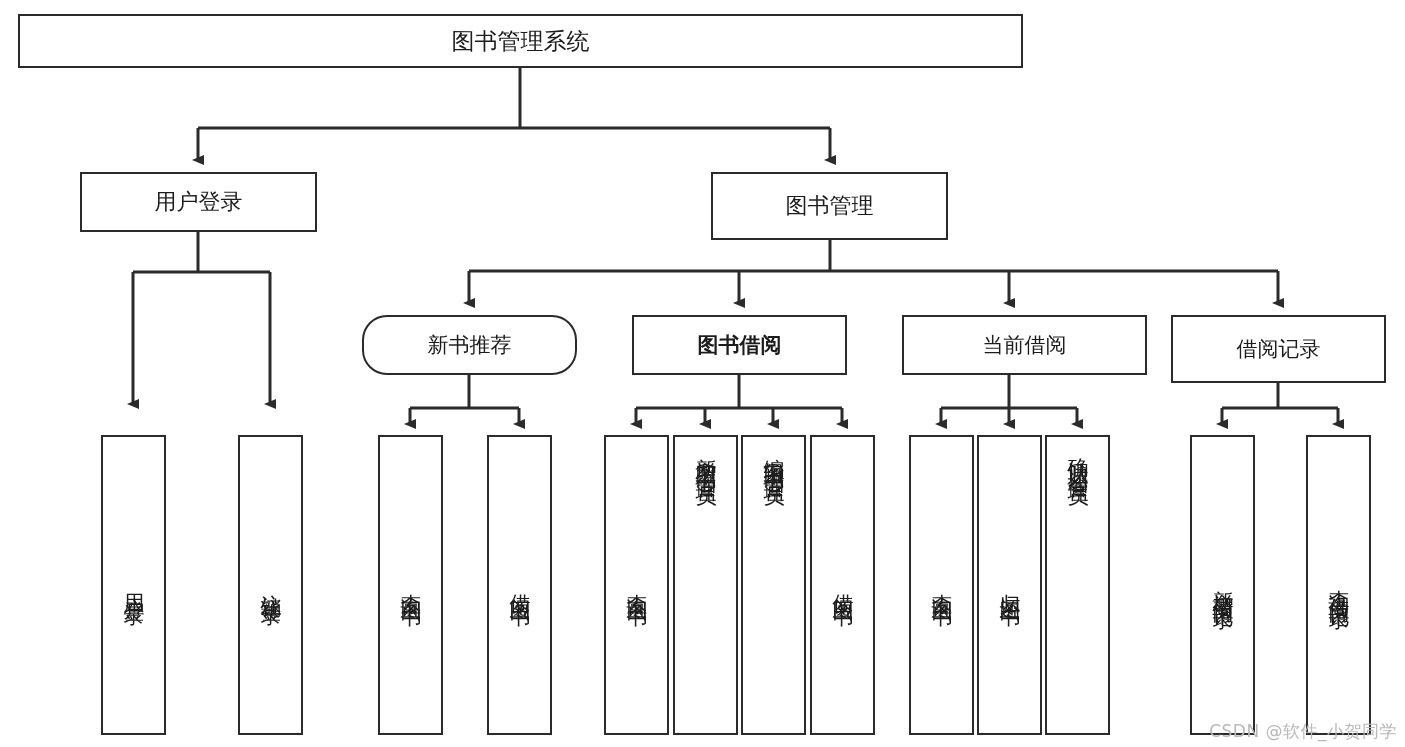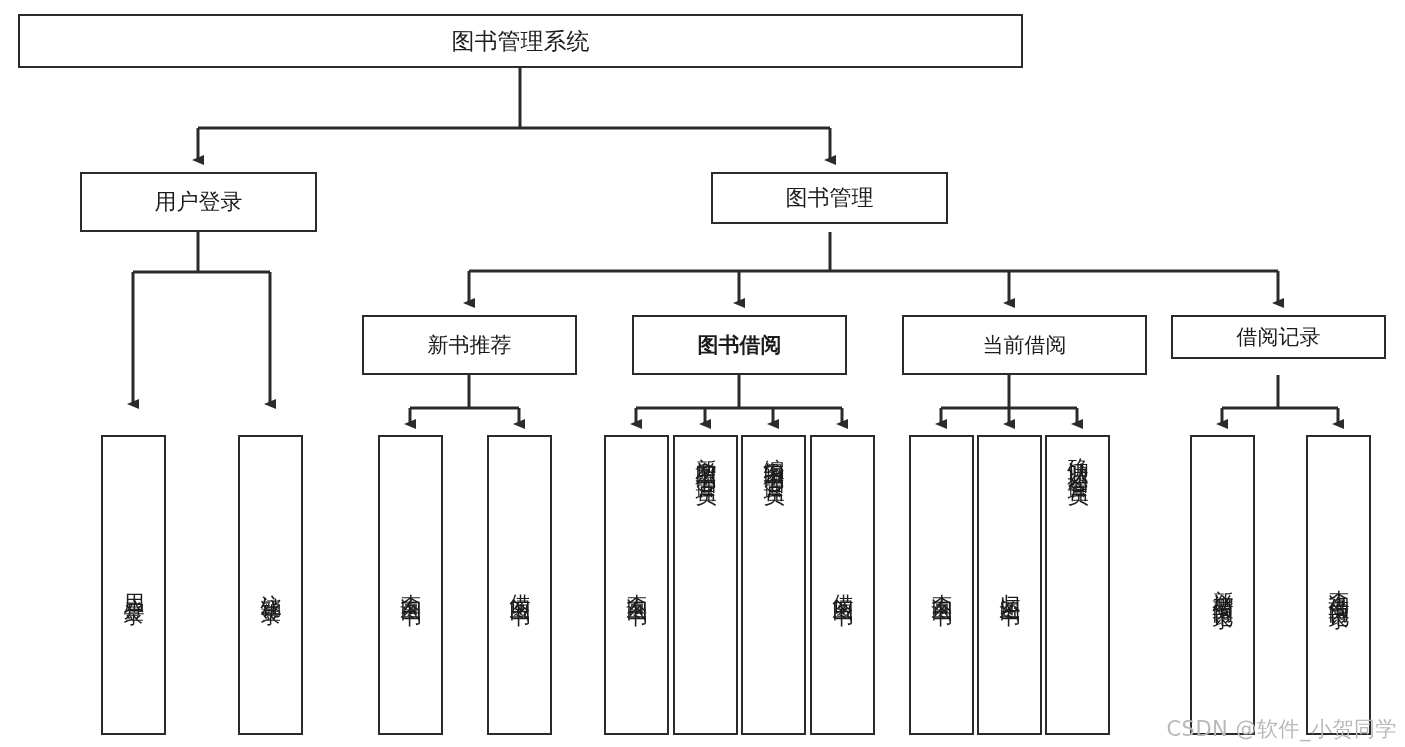--- a/index.html
+++ b/index.html
@@ -68,21 +68,21 @@
     justify-content: center;
   }
   .leaf-inner.top {
     align-items: flex-start;
     padding-top: 4px;
   }
   .watermark {
     position: absolute;
     right: 8px;
     bottom: 4px;
-    font-size: 21px;
+    font-size: 17px;
     color: #b9b9b9;
     letter-spacing: 0.5px;
     white-space: nowrap;
   }
 </style>
 </head>
 <body>
 
 <div id="canvas">
 
@@ -137,34 +137,34 @@
     </g>
   </svg>
 
   <div class="node root" style="left:18px; top:14px; width:1005px; height:54px;">
     <span>图书管理系统</span>
   </div>
 
   <div class="node lvl2" style="left:80px; top:172px; width:237px; height:60px;">
     <span>用户登录</span>
   </div>
-  <div class="node lvl2" style="left:711px; top:172px; width:237px; height:52px;">
+  <div class="node lvl2" style="left:711px; top:172px; width:237px; height:68px;">
     <span>图书管理</span>
   </div>
 
-  <div class="node lvl3" style="left:362px; top:315px; width:215px; height:60px;">
+  <div class="node lvl3" style="left:362px; top:315px; width:215px; height:60px;border-radius:25px;">
     <span>新书推荐</span>
   </div>
   <div class="node lvl3" style="left:632px; top:315px; width:215px; height:60px;font-weight:bold;">
     <span>图书借阅</span>
   </div>
   <div class="node lvl3" style="left:902px; top:315px; width:245px; height:60px;">
     <span>当前借阅</span>
   </div>
-  <div class="node lvl3" style="left:1171px; top:315px; width:215px; height:44px;">
+  <div class="node lvl3" style="left:1171px; top:315px; width:215px; height:68px;">
     <span>借阅记录</span>
   </div>
 
   <div class="node leaf" style="left:101px; top:435px; width:65px; height:300px;">
     <div class="leaf-inner">
       <span class="vtext">用户登录</span>
     </div>
   </div>
 
   <div class="node leaf" style="left:238px; top:435px; width:65px; height:300px;">

